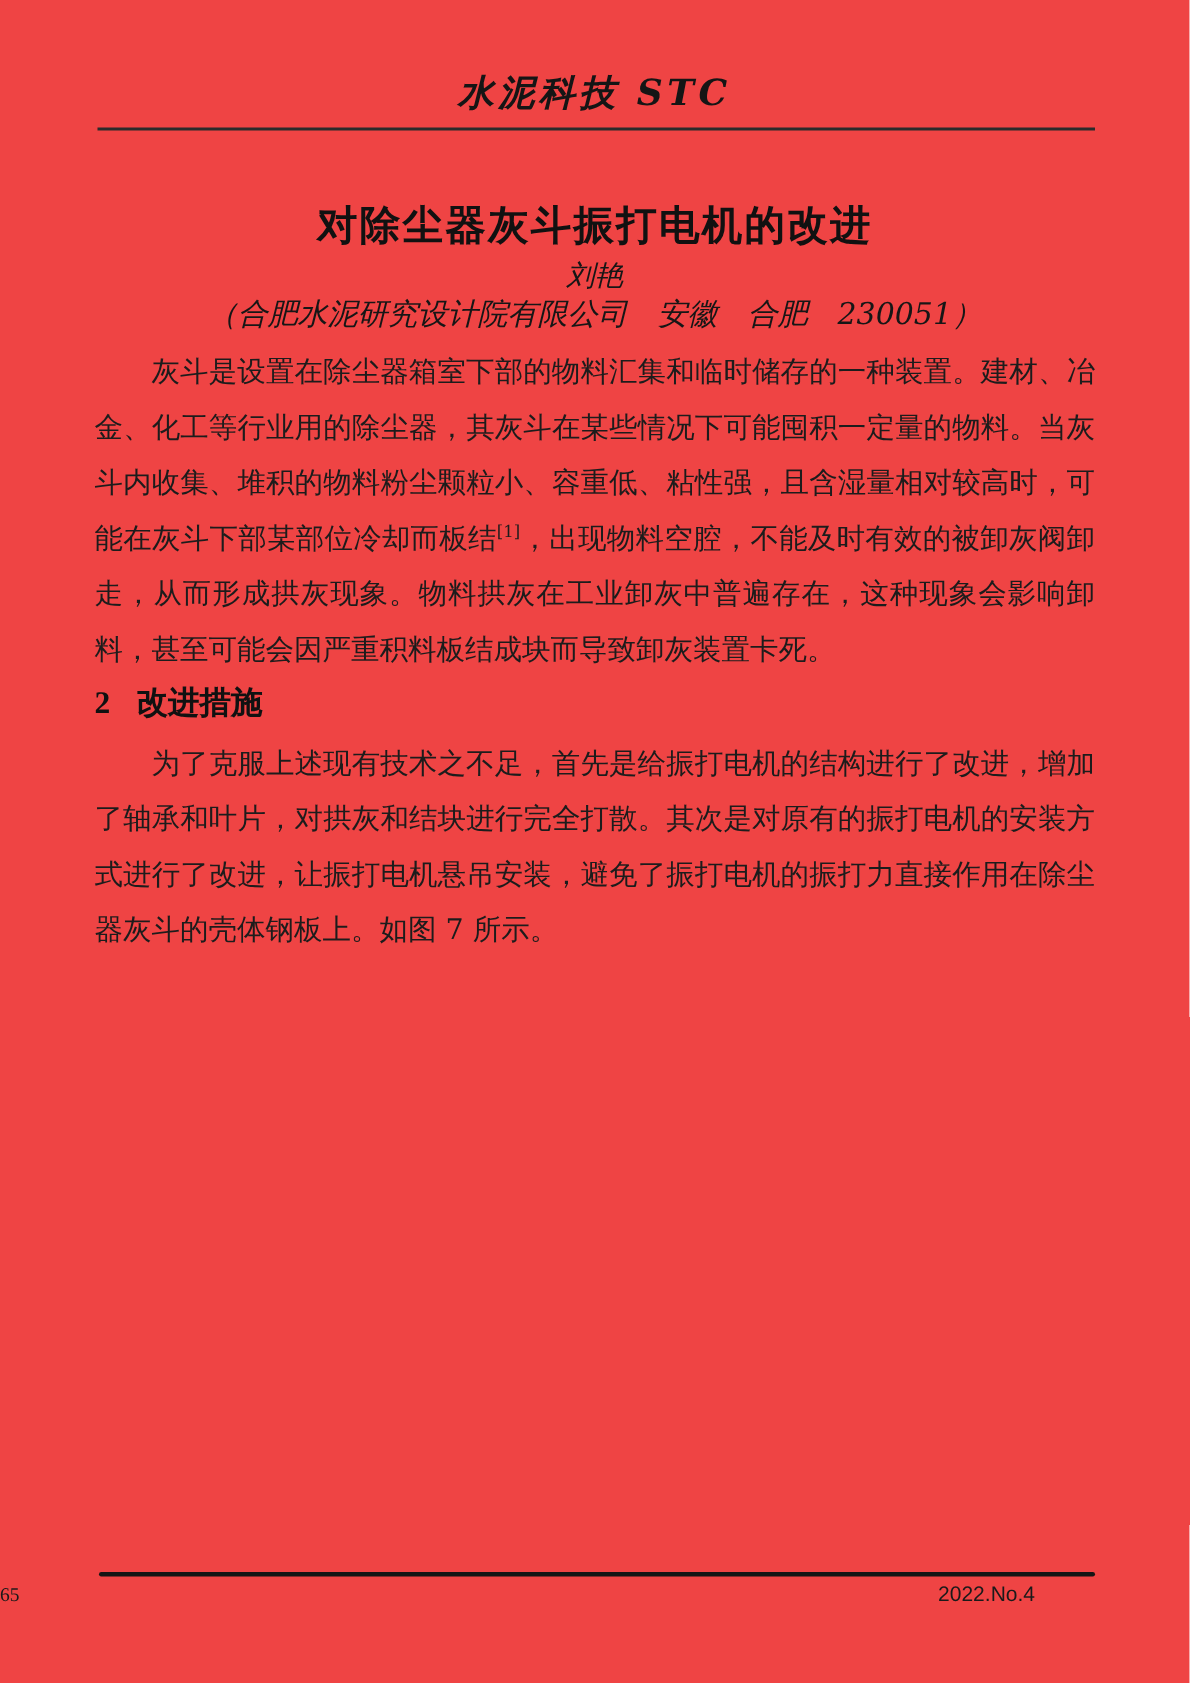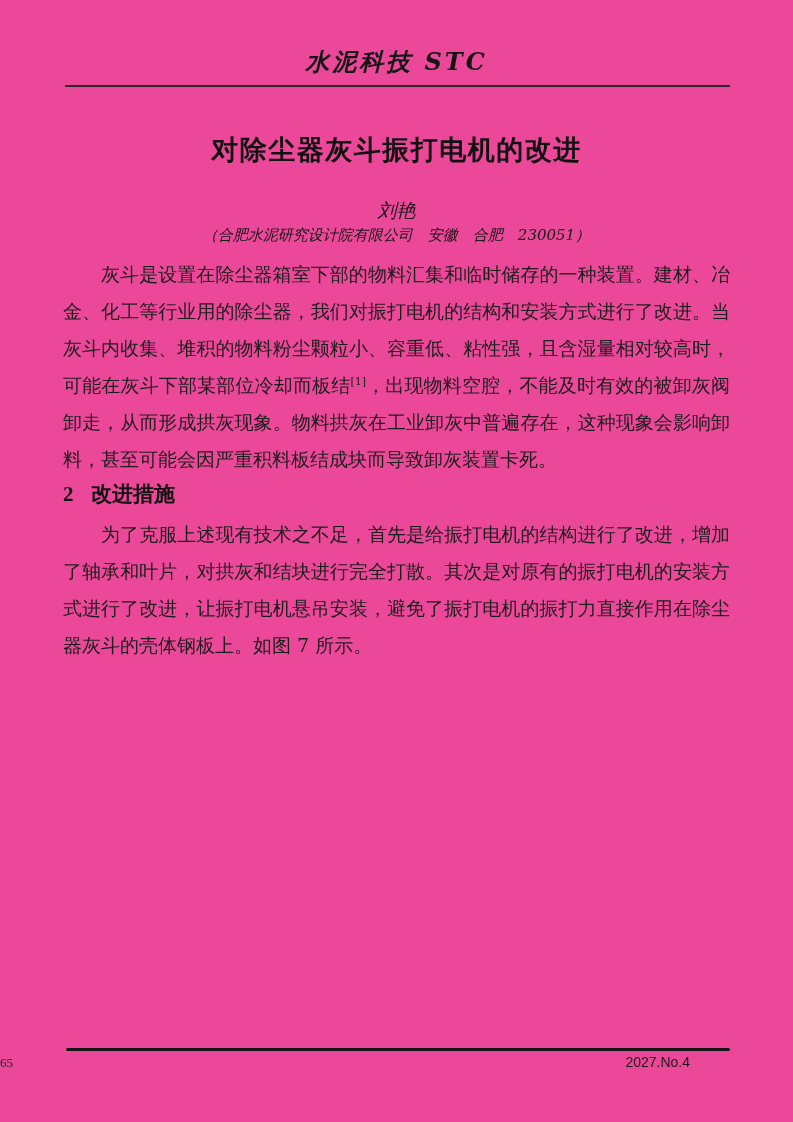--- a/index.html
+++ b/index.html
@@ -4,21 +4,21 @@
 <style>
   html, body {
     margin: 0;
     padding: 0;
     background: #ffffff;
   }
   .page {
     position: relative;
     width: 793px;
     height: 1122px;
-    background: #ec4899;
+    background: #ef4444;
     overflow: hidden;
     color: #1d1d1d;
     font-family: "DejaVu Serif", "Liberation Serif", serif;
   }
 
   
   .journal-title {
     position: absolute;
     top: 46px;
     left: 0;
@@ -51,34 +51,33 @@
     margin: 128px 0 0 0;
     text-align: center;
     font-family: "Liberation Sans", "DejaVu Sans", sans-serif;
     font-weight: bold;
     font-size: 27px;
     line-height: 44px;
     letter-spacing: 1.5px;
     color: #111111;
   }
   .author {
-    margin-top: 26px;
     text-align: center;
     font-family: "DejaVu Serif", serif;
     font-style: italic;
     font-size: 19px;
     line-height: 24px;
     color: #161616;
   }
   .affiliation {
     margin-top: 0;
     text-align: center;
     font-family: "DejaVu Serif", serif;
     font-style: italic;
-    font-size: 15px;
+    font-size: 20px;
     line-height: 26px;
     white-space: pre-wrap;
     color: #161616;
   }
   .section-heading {
     margin: 16px 0 0 0;
     font-family: "Liberation Sans", "DejaVu Sans", sans-serif;
     font-weight: bold;
     font-size: 21px;
     line-height: 28px;
@@ -147,28 +146,28 @@
 
   <div class="article">
 
     <h1 class="article-title">对除尘器灰斗振打电机的改进</h1>
 
     <div class="author">刘艳</div>
 
     <div class="affiliation">（合肥水泥研究设计院有限公司　安徽　合肥　230051）</div>
 
 
-    <p class="body-para"><span>灰斗是设置在除尘器箱室下部的物料汇集和临时储存的一种装置。建材、冶金、化工等行业用的除尘器，我们对振打电机的结构和安装方式进行了改进。当灰斗内收集、堆积的物料粉尘颗粒小、容重低、粘性强，且含湿量相对较高时，可能在灰斗下部某部位冷却而板结</span><sup class="citation-ref">[1]</sup><span>，出现物料空腔，不能及时有效的被卸灰阀卸走，从而形成拱灰现象。物料拱灰在工业卸灰中普遍存在，这种现象会影响卸料，甚至可能会因严重积料板结成块而导致卸灰装置卡死。</span></p>
+    <p class="body-para"><span>灰斗是设置在除尘器箱室下部的物料汇集和临时储存的一种装置。建材、冶金、化工等行业用的除尘器，其灰斗在某些情况下可能囤积一定量的物料。当灰斗内收集、堆积的物料粉尘颗粒小、容重低、粘性强，且含湿量相对较高时，可能在灰斗下部某部位冷却而板结</span><sup class="citation-ref">[1]</sup><span>，出现物料空腔，不能及时有效的被卸灰阀卸走，从而形成拱灰现象。物料拱灰在工业卸灰中普遍存在，这种现象会影响卸料，甚至可能会因严重积料板结成块而导致卸灰装置卡死。</span></p>
 
 
     <h2 class="section-heading second">
       <span class="sec-num">2</span><span class="sec-title">改进措施</span>
     </h2>
 
     <p class="body-para">为了克服上述现有技术之不足，首先是给振打电机的结构进行了改进，增加了轴承和叶片，对拱灰和结块进行完全打散。其次是对原有的振打电机的安装方式进行了改进，让振打电机悬吊安装，避免了振打电机的振打力直接作用在除尘器灰斗的壳体钢板上。如图 7 所示。</p>
 
   </div>
 
   <div class="footer-rule"></div>
   <div class="page-number">65</div>
-  <div class="issue">2027.No.4</div>
+  <div class="issue">2022.No.4</div>
 
 </div>
 
 </body></html>

